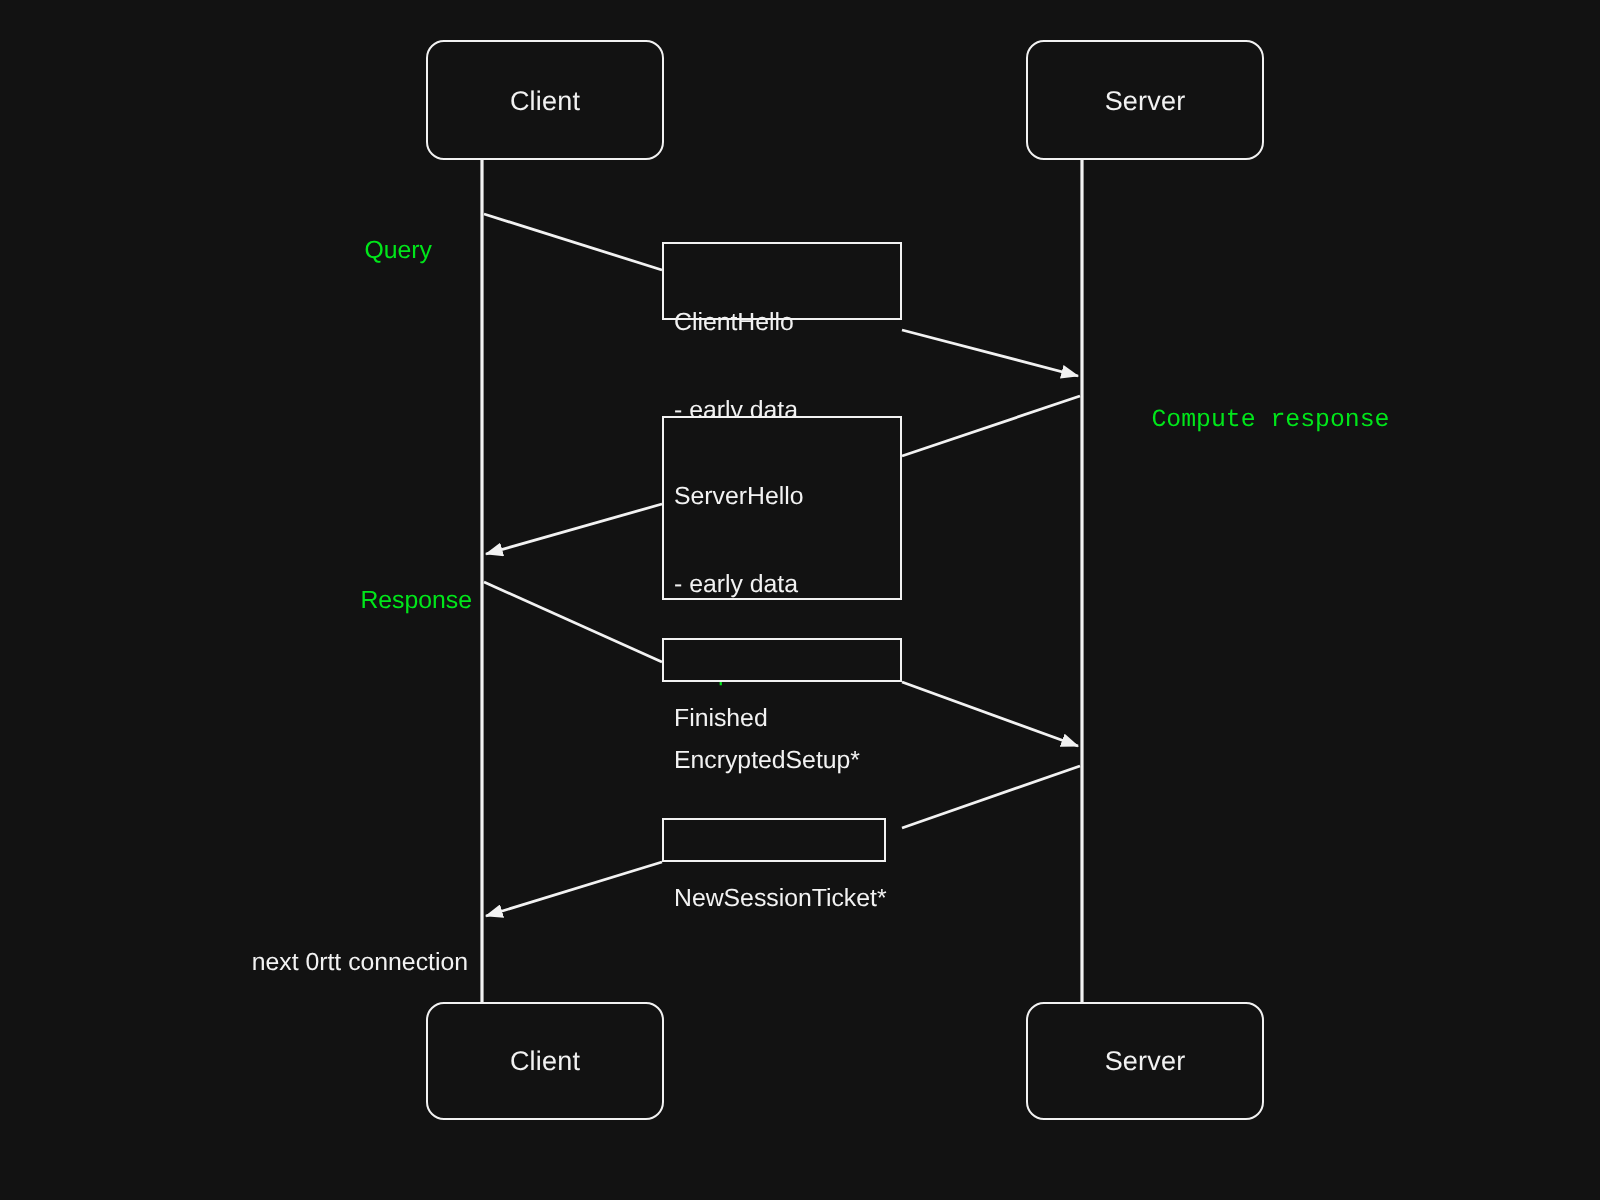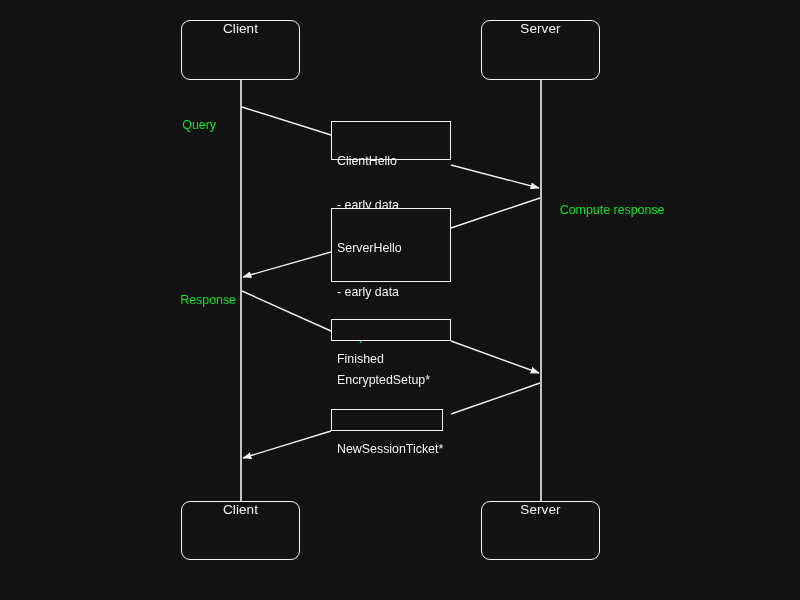--- a/index.html
+++ b/index.html
@@ -22,25 +22,26 @@
     width: 800px;
     height: 600px;
   }
   .actor-box {
     position: absolute;
     box-sizing: border-box;
     border: 1.6px solid #f2f2f2;
     border-radius: 9px;
     background: #121212;
     display: flex;
-    align-items: flex-start;
+    align-items: center;
     justify-content: center;
     color: #f2f2f2;
     font-size: 13.5px;
     letter-spacing: 0.1px;
+    margin-left: 32px;
   }
   .msg-box {
     position: absolute;
     box-sizing: border-box;
     border: 1.4px solid #f2f2f2;
     background: #121212;
     color: #f2f2f2;
     font-size: 12.4px;
     line-height: 14.6px;
     padding: 3px 5px 3px 5px;
@@ -112,44 +113,45 @@
   <div class="actor-box" style="left:481px; top:501px; width:119px; height:59px;">
     <span>Server</span>
   </div>
 
   <div class="msg-box" style="left:331px; top:121px; width:120px; height:39px;">
     <span class="msg-line">ClientHello</span>
     <span class="msg-line">- early data</span>
     <span class="msg-line green">Query</span>
   </div>
 
-  <div class="msg-box" style="left:331px; top:208px; width:120px; height:74px;">
+  <div class="msg-box" style="left:331px; top:208px; width:120px; height:92px;">
     <span class="msg-line">ServerHello</span>
     <span class="msg-line">- early data</span>
     <span class="msg-line green">Response</span>
     <span class="msg-line">EncryptedSetup*</span>
     <span class="msg-line">Finished</span>
   </div>
 
   <div class="msg-box" style="left:331px; top:319px; width:120px; height:22px;">
     <span class="msg-line">Finished</span>
   </div>
 
   <div class="msg-box" style="left:331px; top:409px; width:112px; height:22px;">
     <span class="msg-line">NewSessionTicket*</span>
   </div>
 
   <div class="note right-align" style="left:116px; top:103px; width:100px;">
     <span>Query</span>
   </div>
 
-  <div class="note" style="left:546px; top:188px;">
+  <div class="note" style="left:546px; top:188px;font-family:Liberation Mono, monospace;">
     <span>Compute response</span>
   </div>
 
   <div class="note right-align" style="left:136px; top:278px; width:100px;">
     <span>Response</span>
   </div>
 
   <div class="note white right-align" style="left:84px; top:445px; width:150px;">
+    <span class="msg-line">next 0rtt connection</span>
   </div>
 
 </div>
 
 </body></html>

